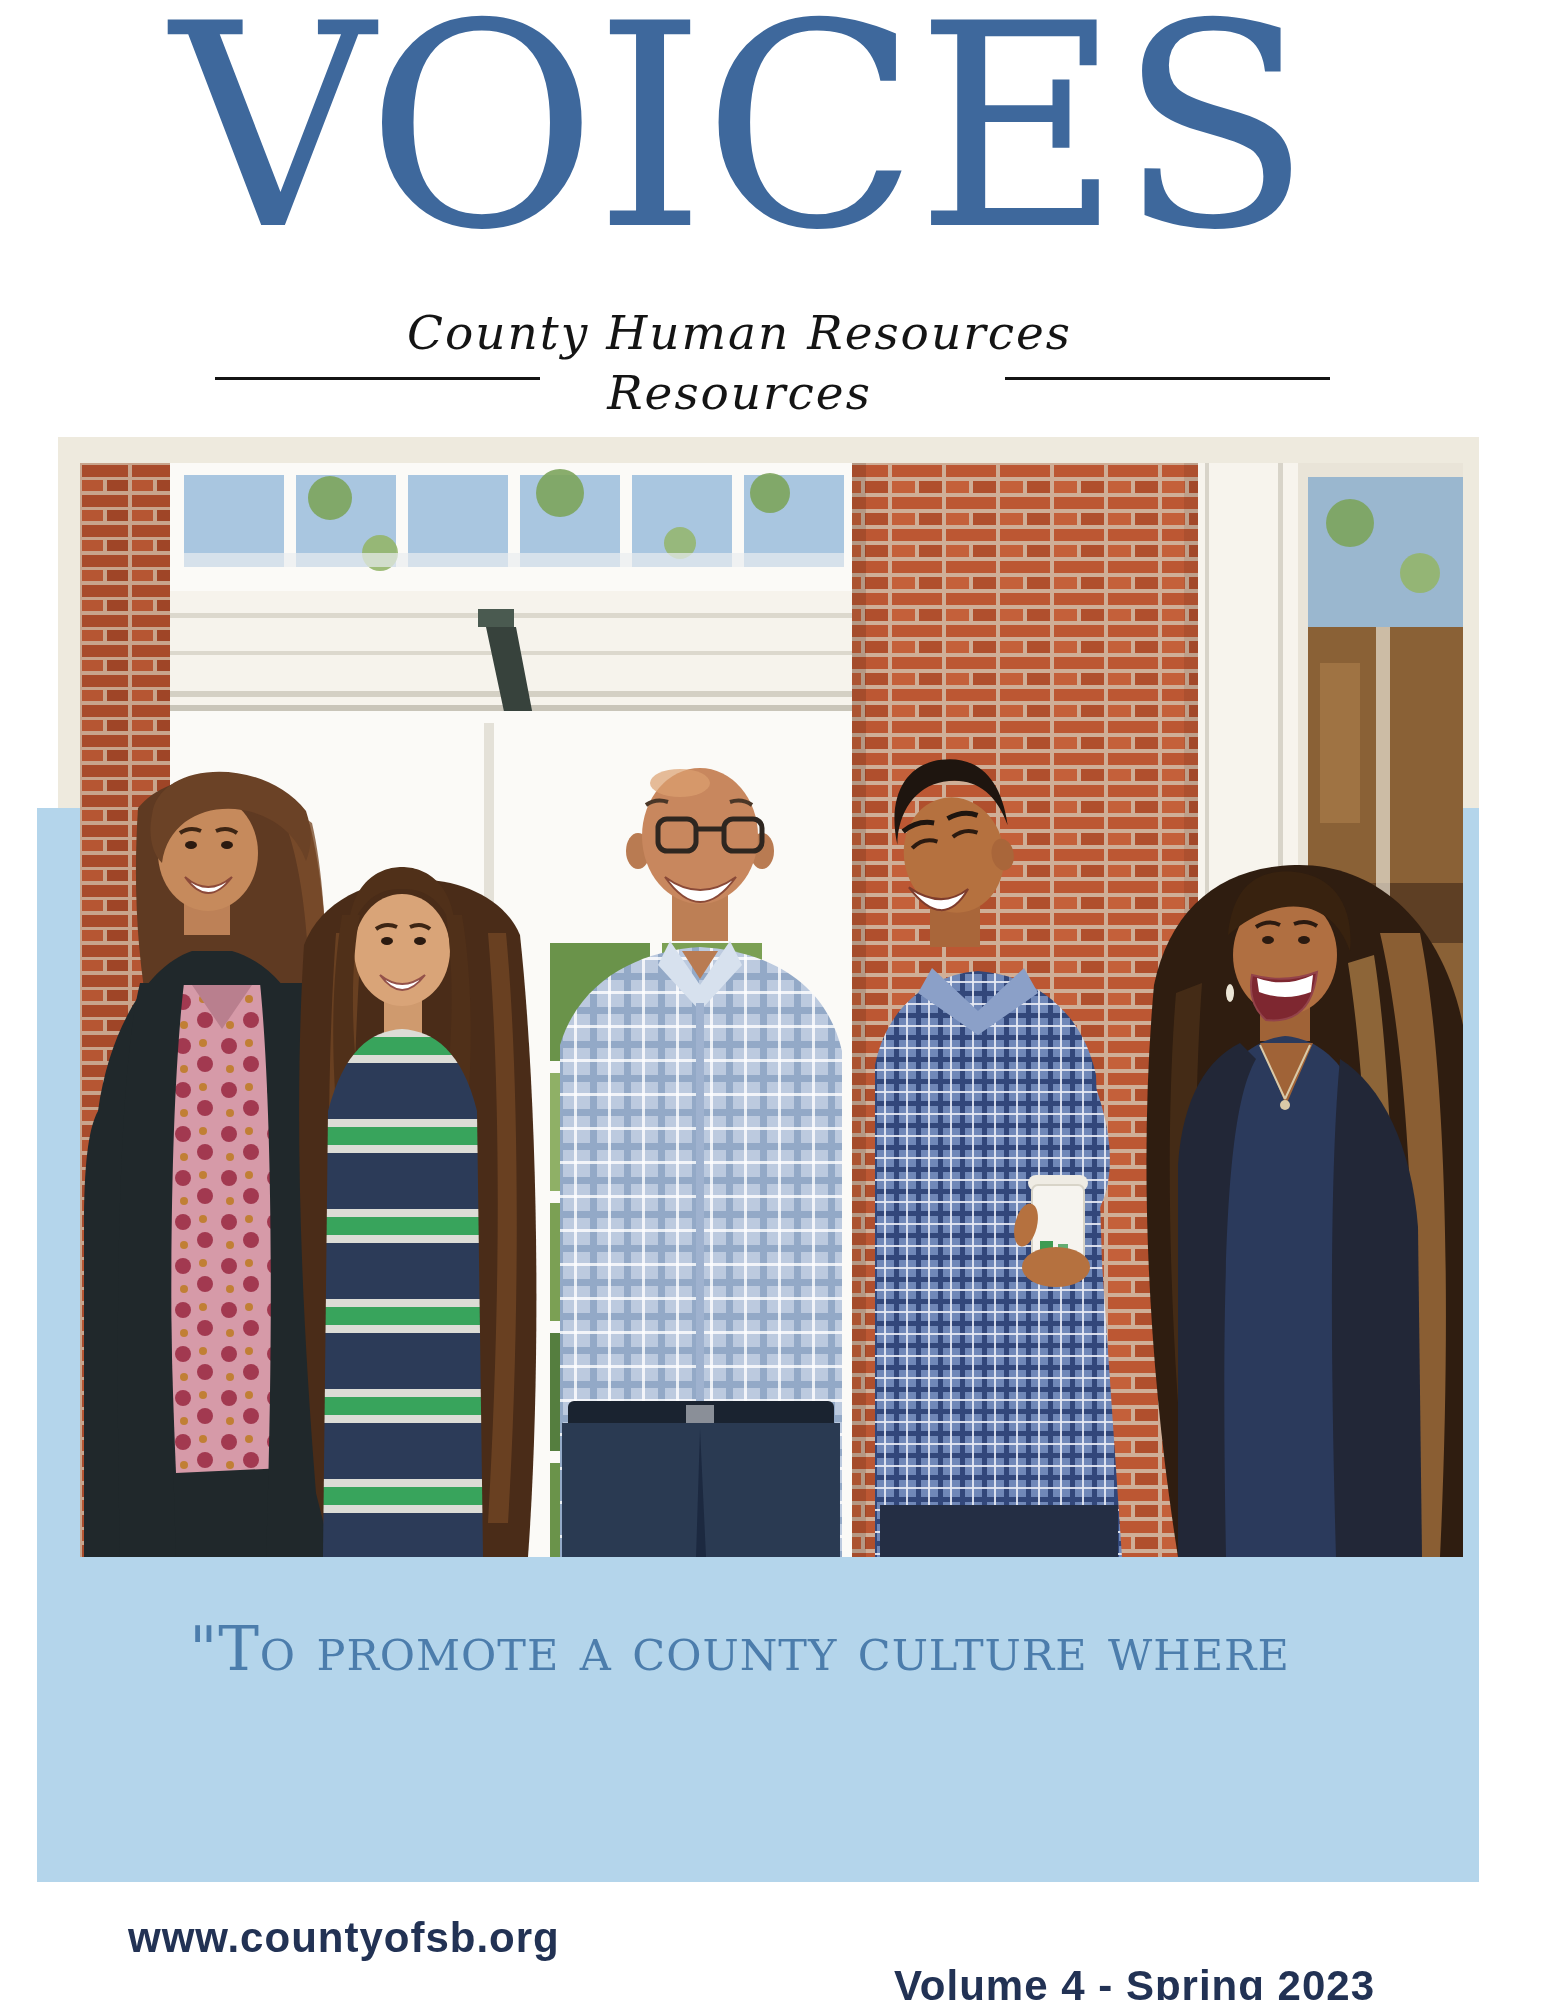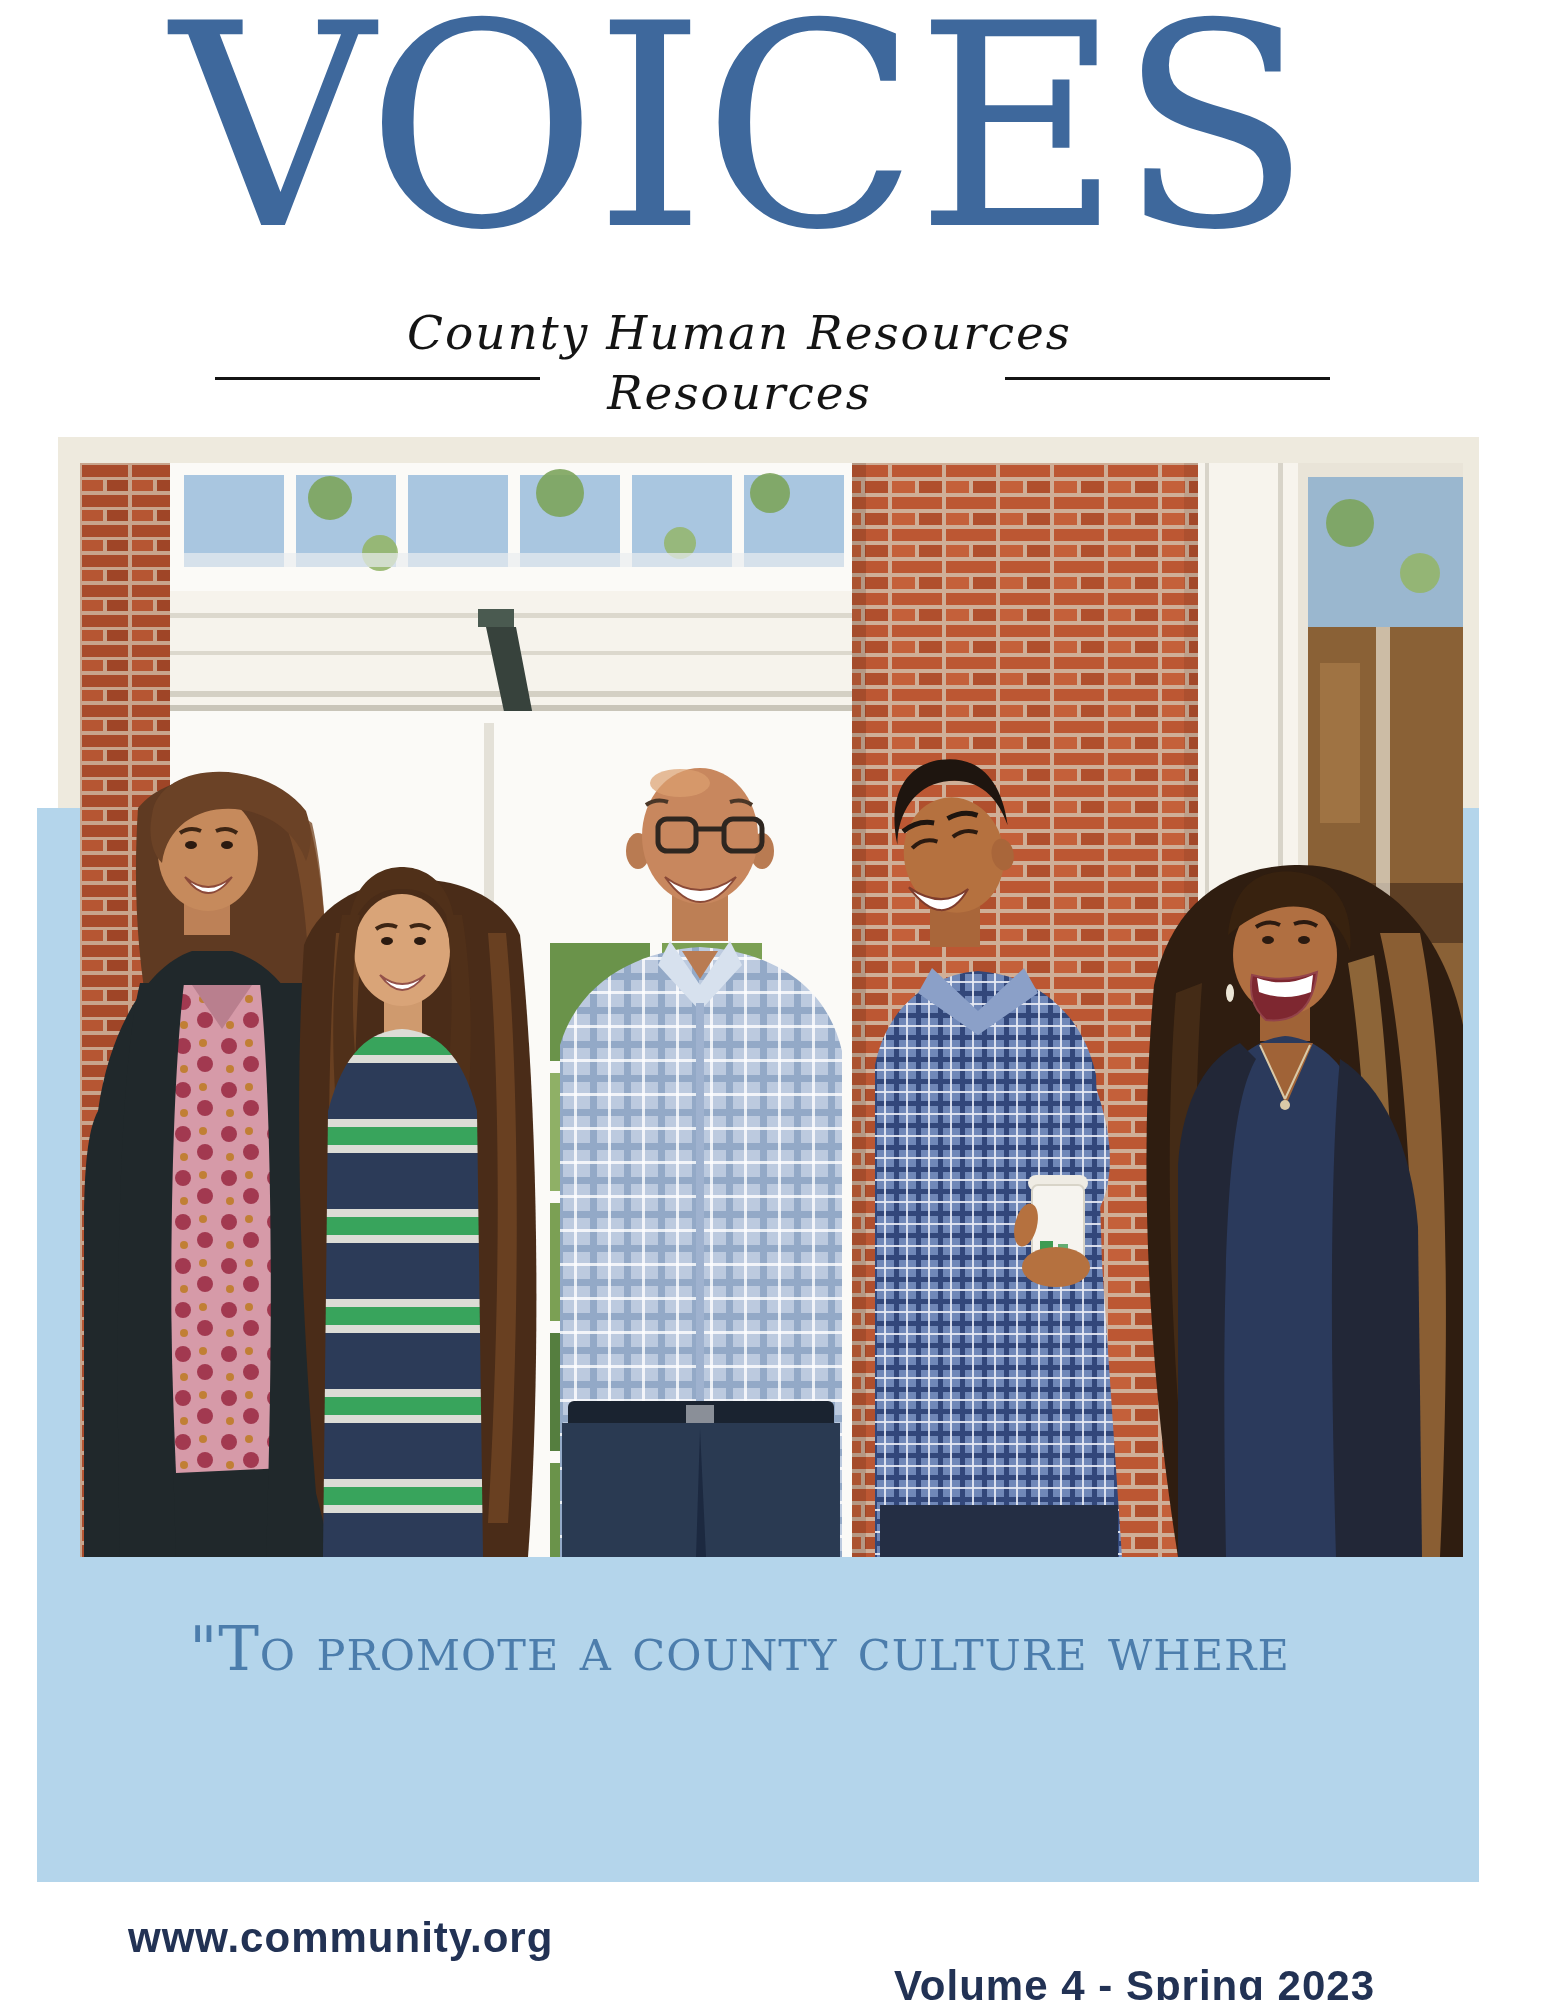--- a/index.html
+++ b/index.html
@@ -290,16 +290,16 @@
         <path d="M 1098 1094 L 1098 702 C 1103 632 1128 596 1160 580 L 1176 596 C 1150 642 1140 762 1146 1094 Z" fill="#222737"></path>
         <path d="M 1260 596 C 1302 622 1332 684 1338 764 L 1342 1094 L 1256 1094 C 1250 882 1250 702 1260 596 Z" fill="#222737"></path>
       </g>
     </svg>
   </div>
 
   <div class="quote">
     <div>"To promote a county culture where</div>
   </div>
 
-  <div class="footer-site">www.community.org</div>
+  <div class="footer-site">www.countyofsb.org</div>
   <div class="footer-issue">Volume 4 - Spring 2023</div>
 
 </div>
 
 </body></html>

